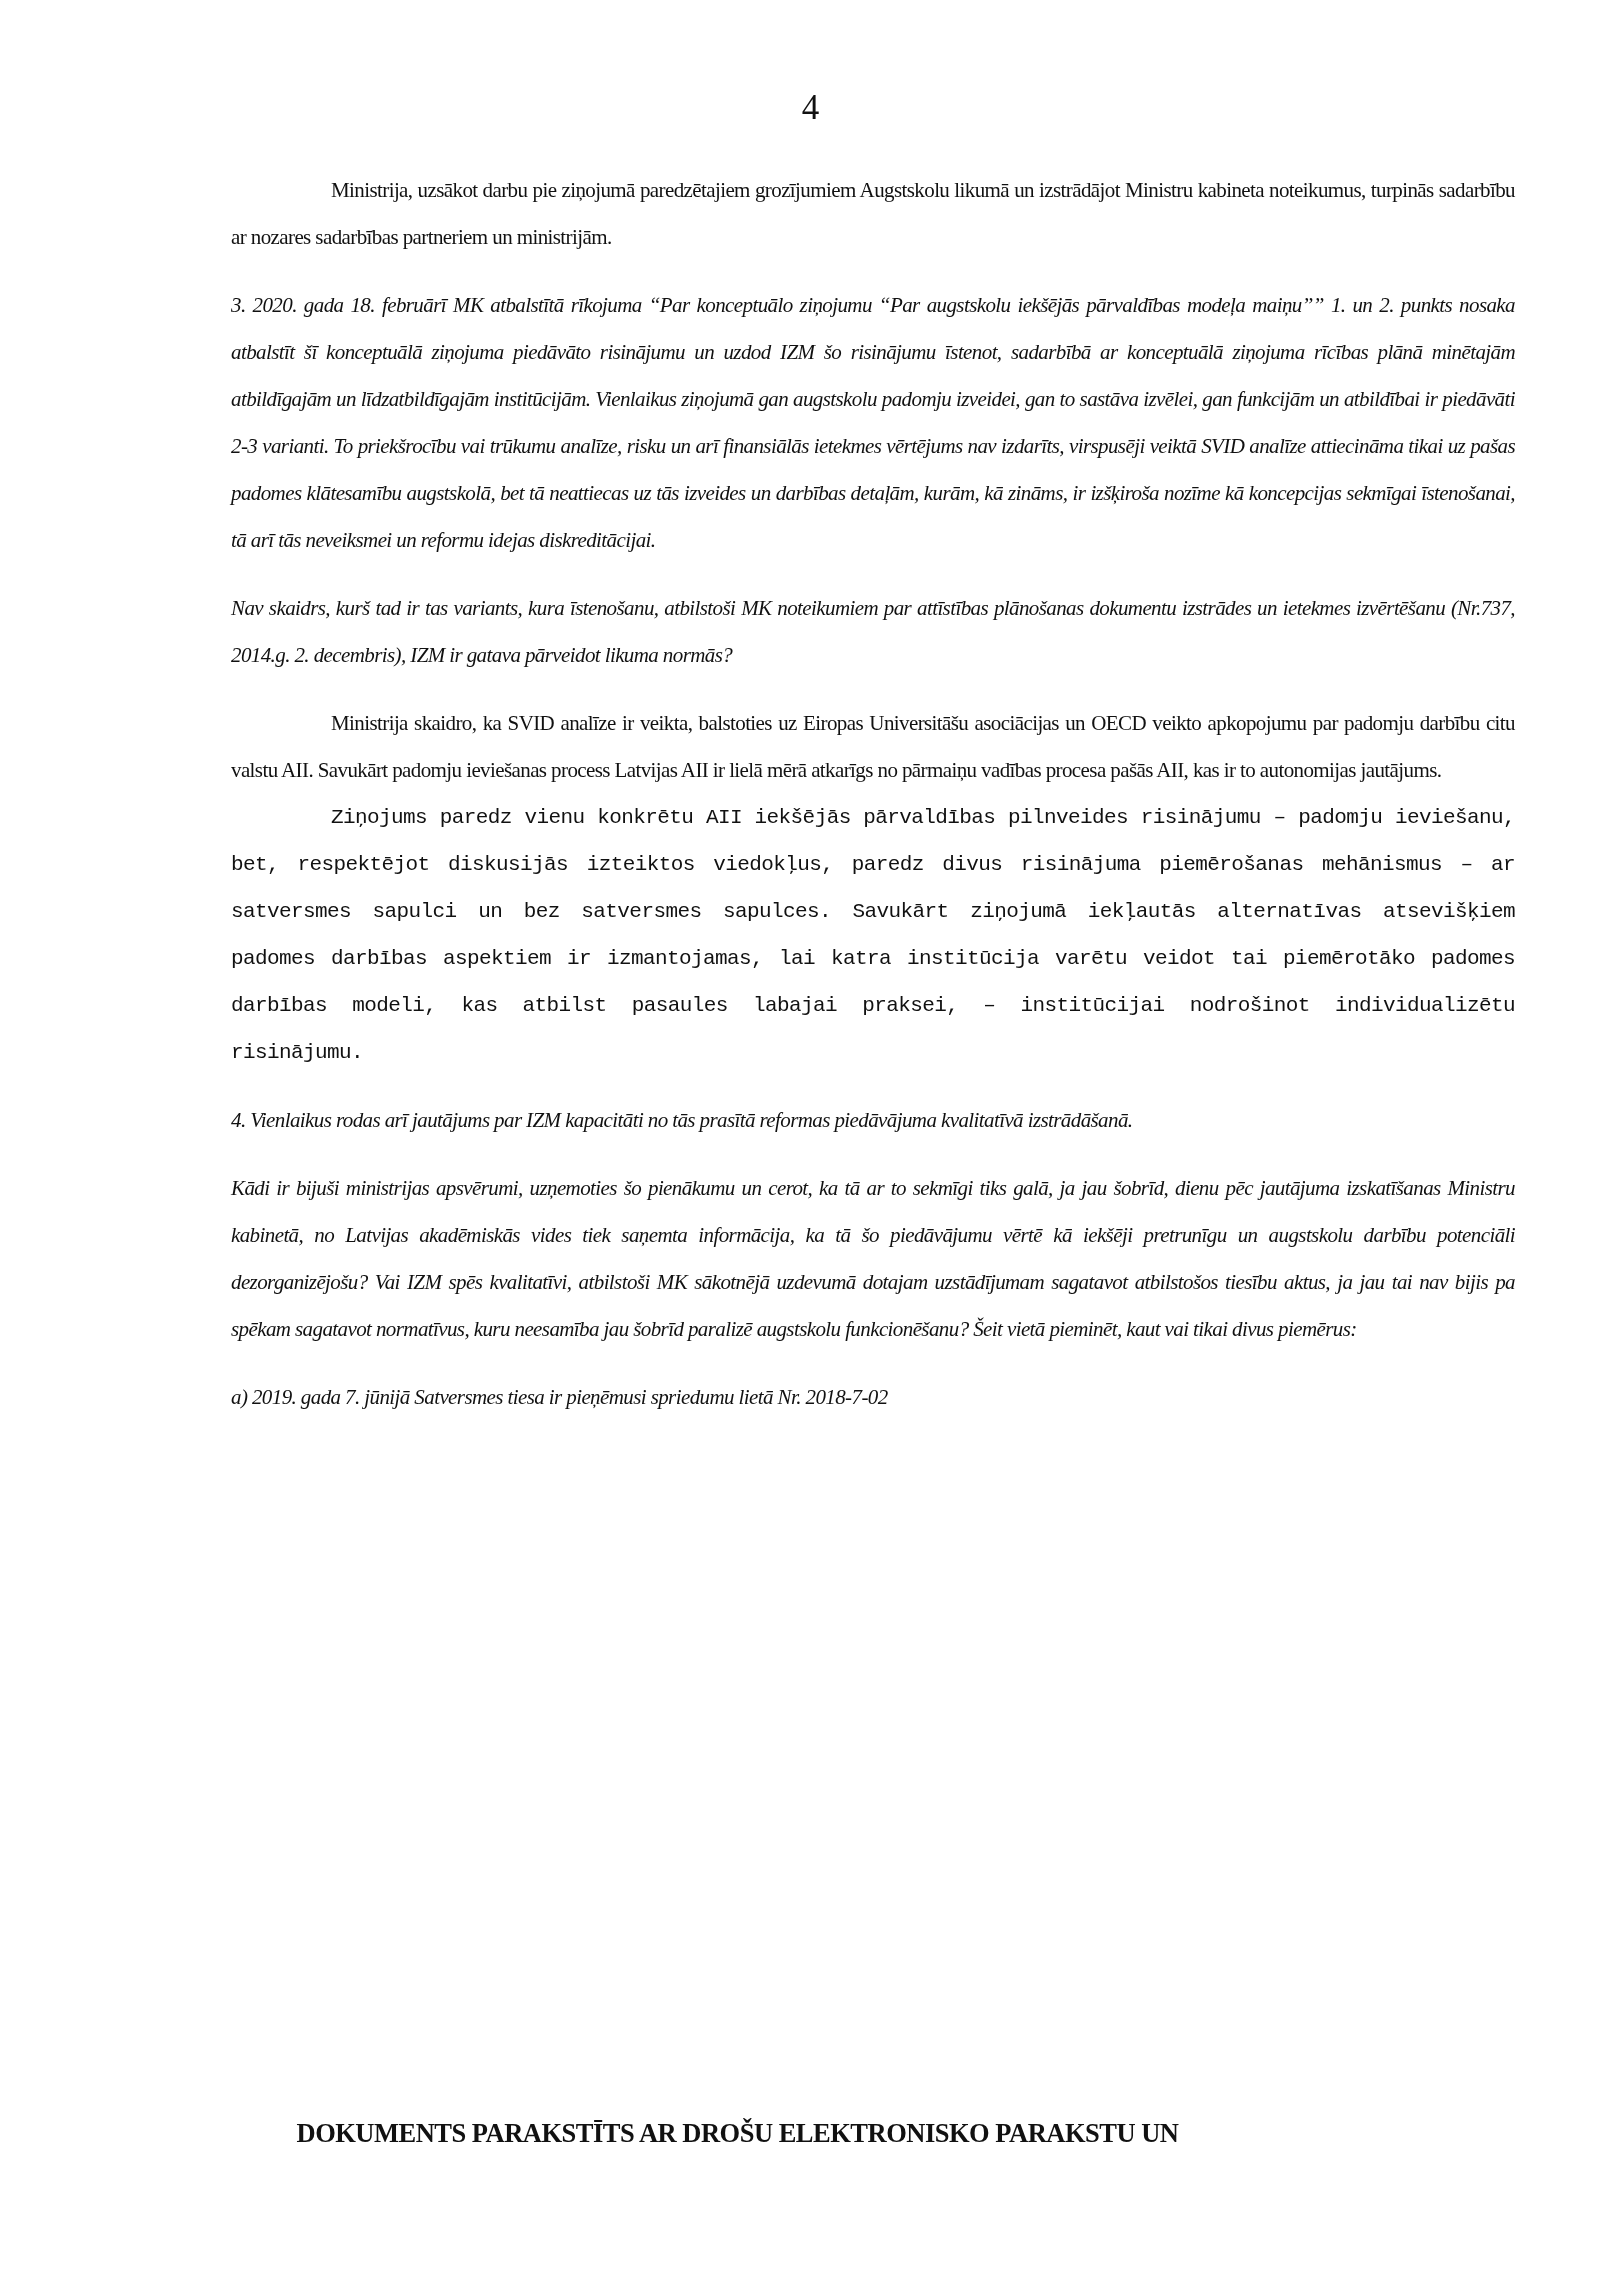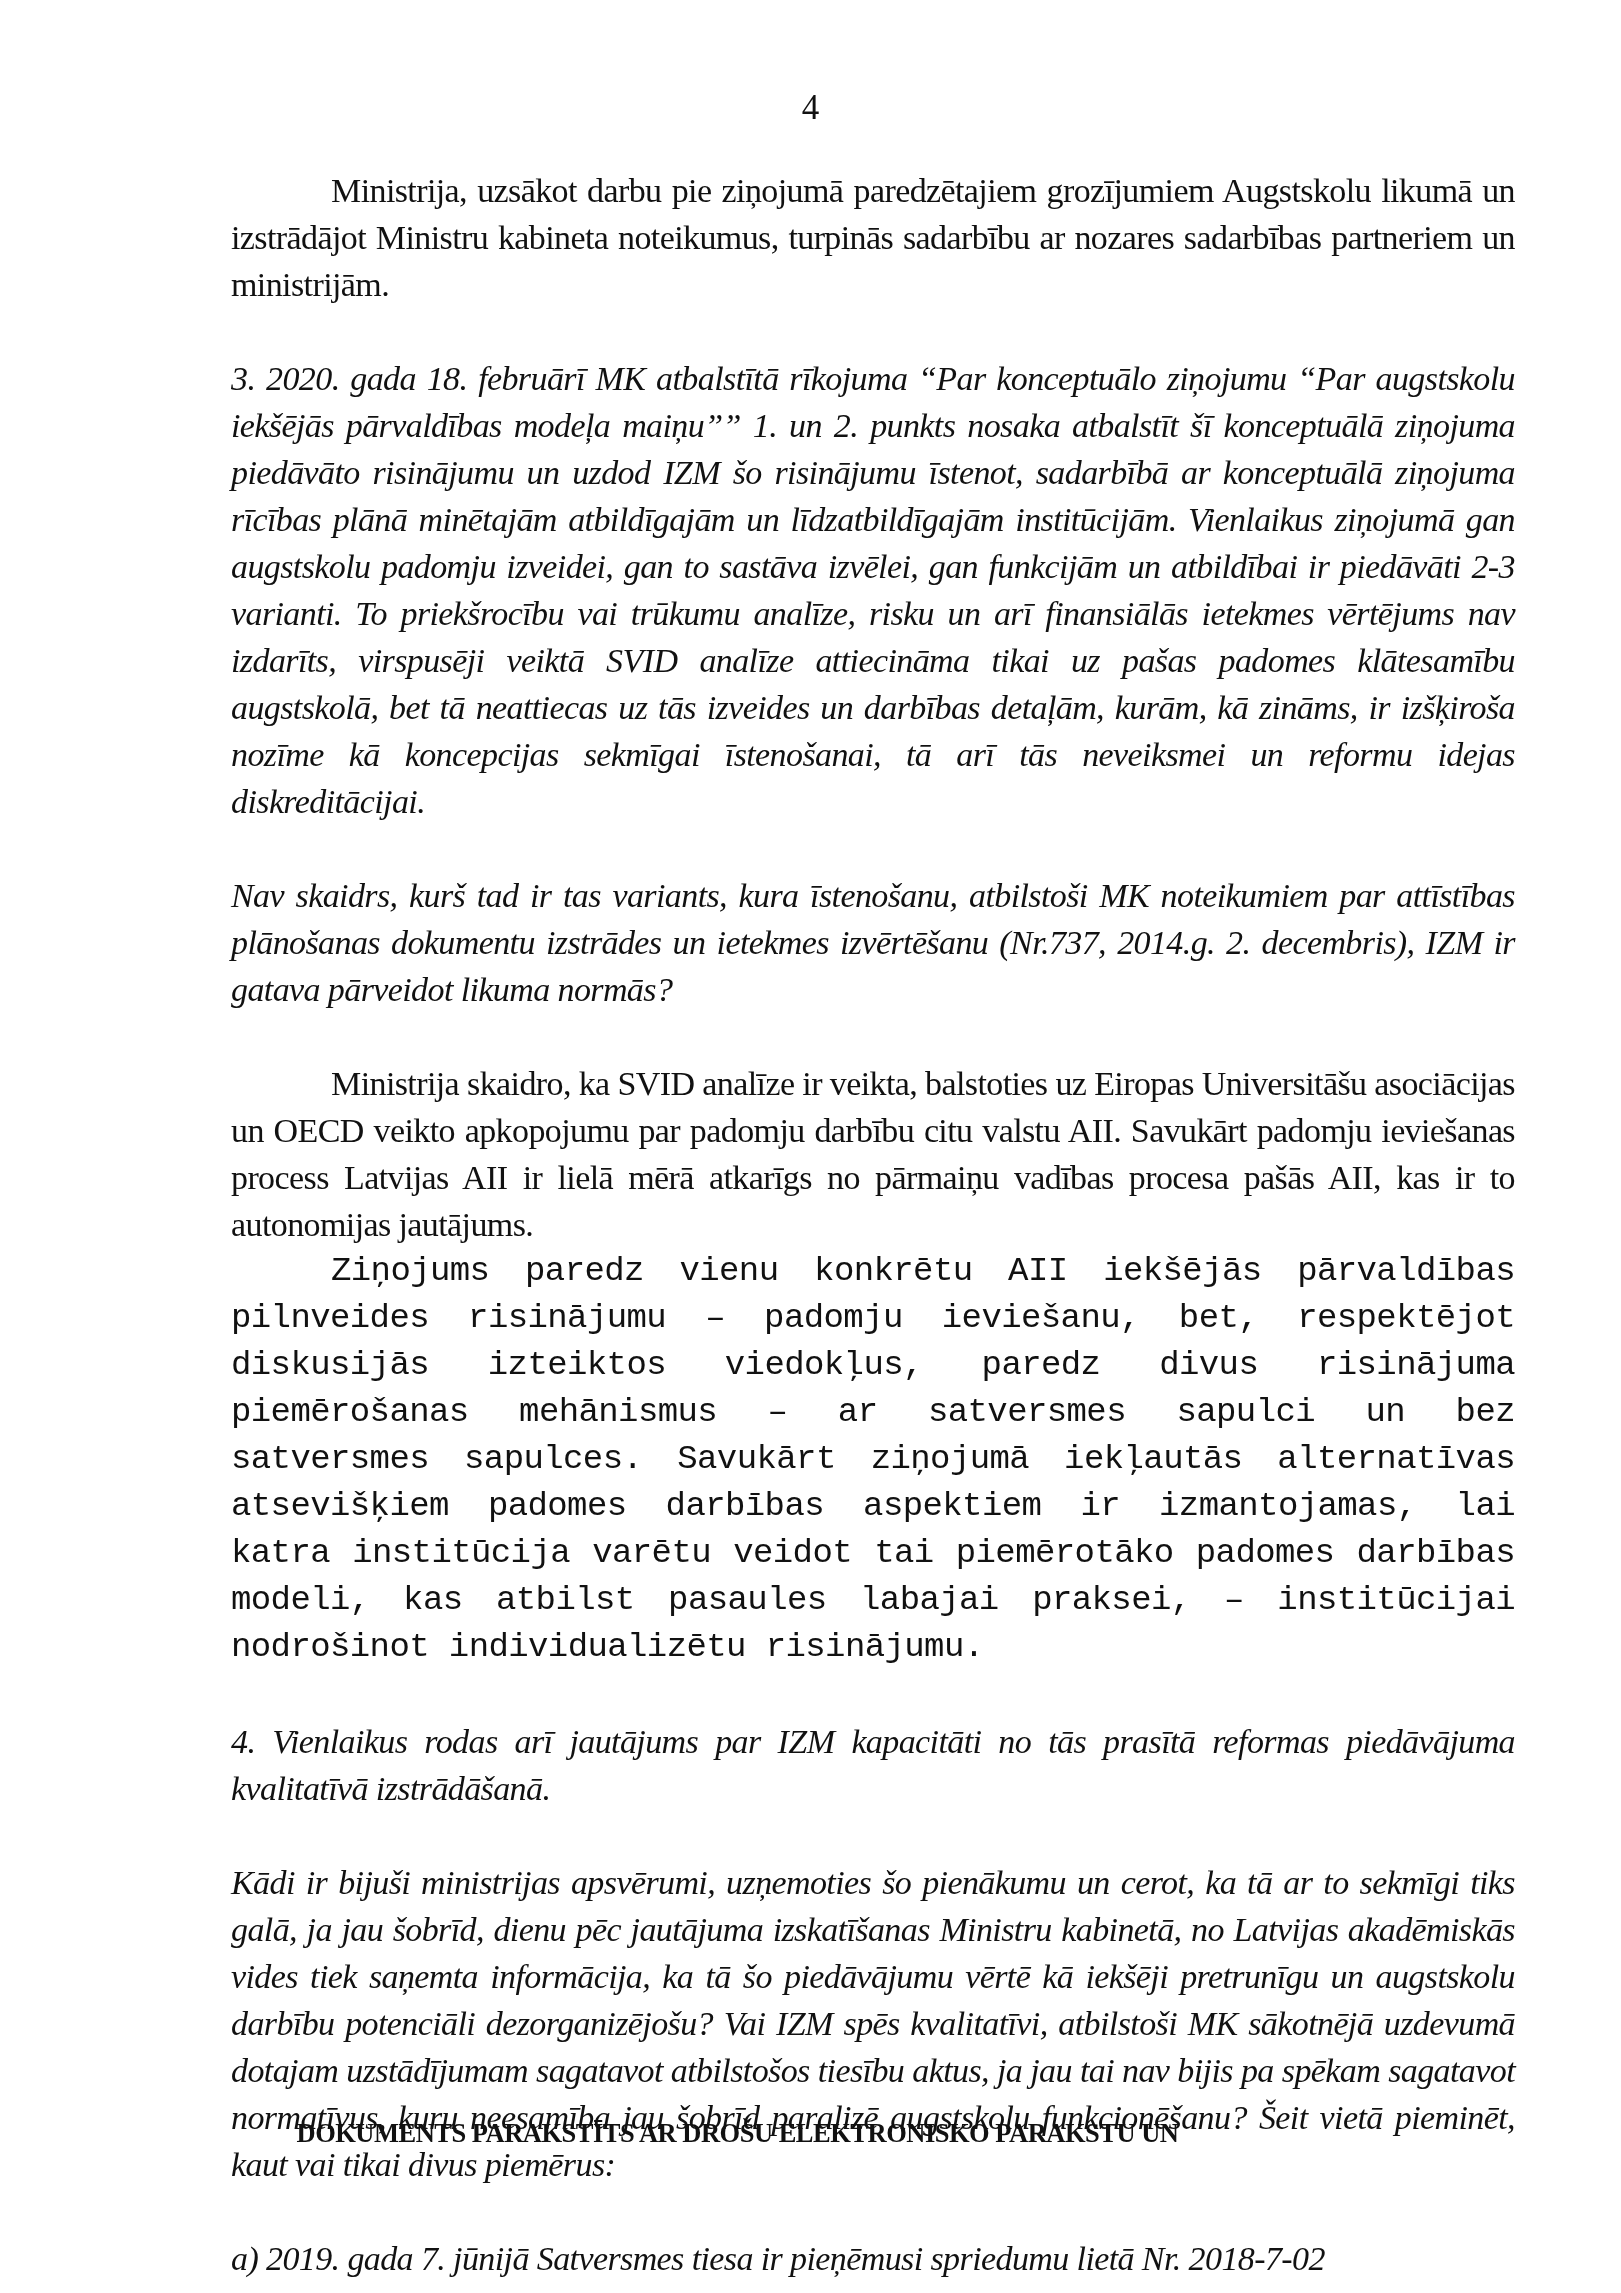--- a/index.html
+++ b/index.html
@@ -31,33 +31,33 @@
       line-height: 43px;
     }
     .content {
       position: absolute;
       left: 231px;
       top: 167px;
       width: 1284px;
     }
     p {
       margin: 0;
-      font-size: 34px;
+      font-size: 21px;
       line-height: 47px;
       text-align: justify;
       letter-spacing: -0.6px;
     }
     p.indent {
       text-indent: 100px;
     }
     p.italic {
       font-style: italic;
     }
     .gap-sm { margin-top: 0; font-family: Liberation Mono, monospace; }
-    .gap-md { margin-top: 47px; }
+    .gap-md { margin-top: 21px; }
     .footer {
       position: absolute;
       left: 0;
       top: 2117px;
       width: 1475px;
       text-align: center;
       font-weight: bold;
       font-size: 26.5px;
       line-height: 33px;
       letter-spacing: -0.5px;

